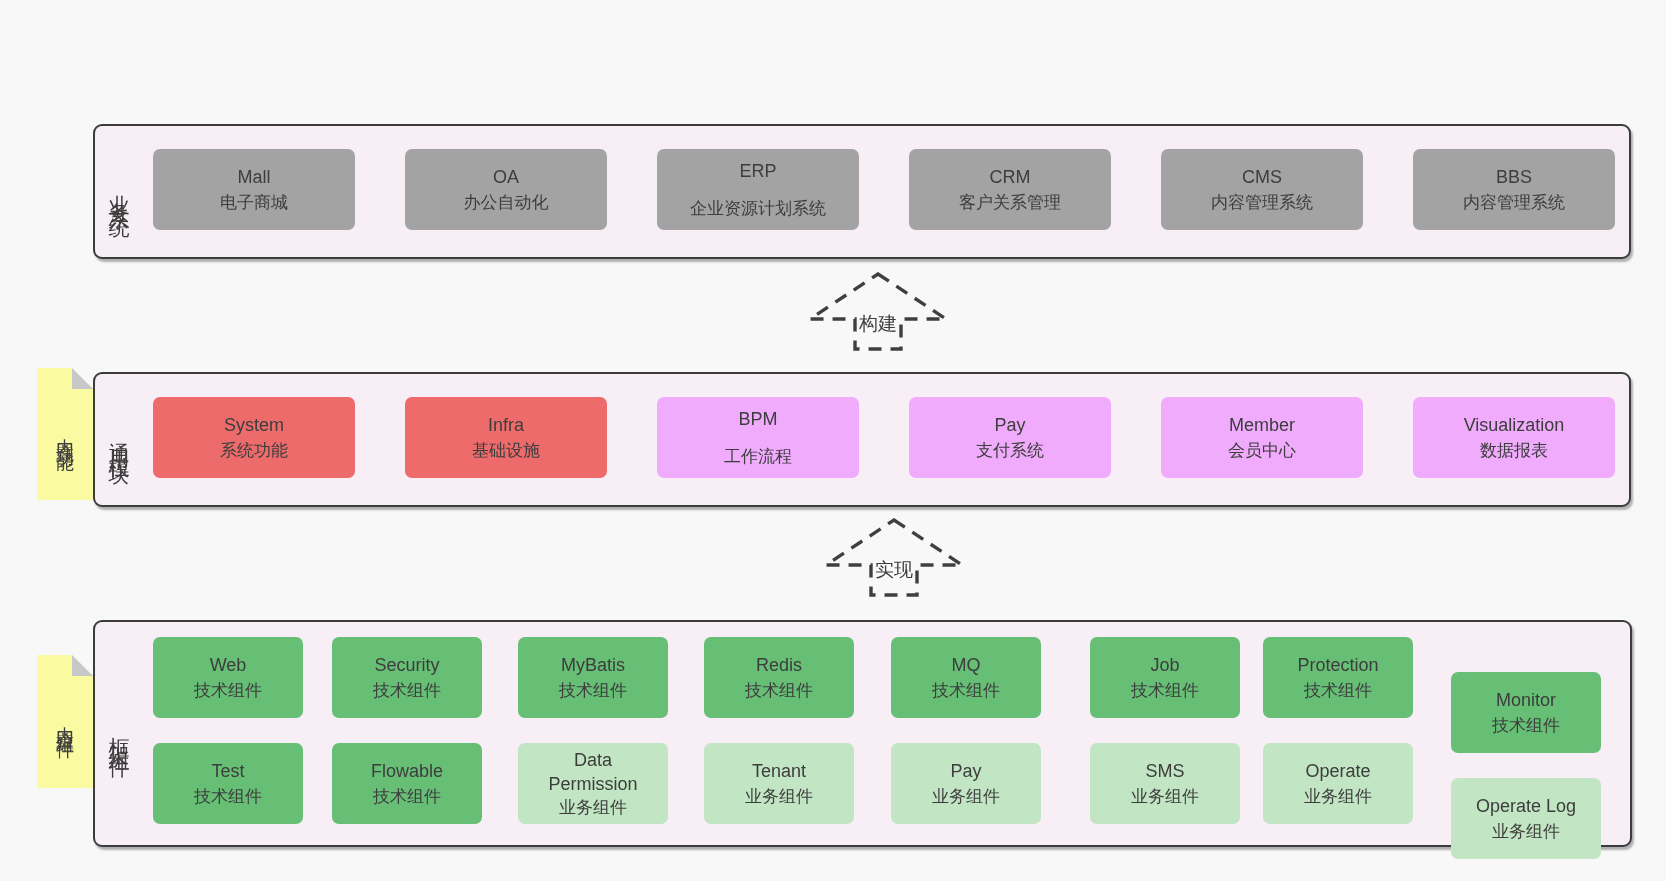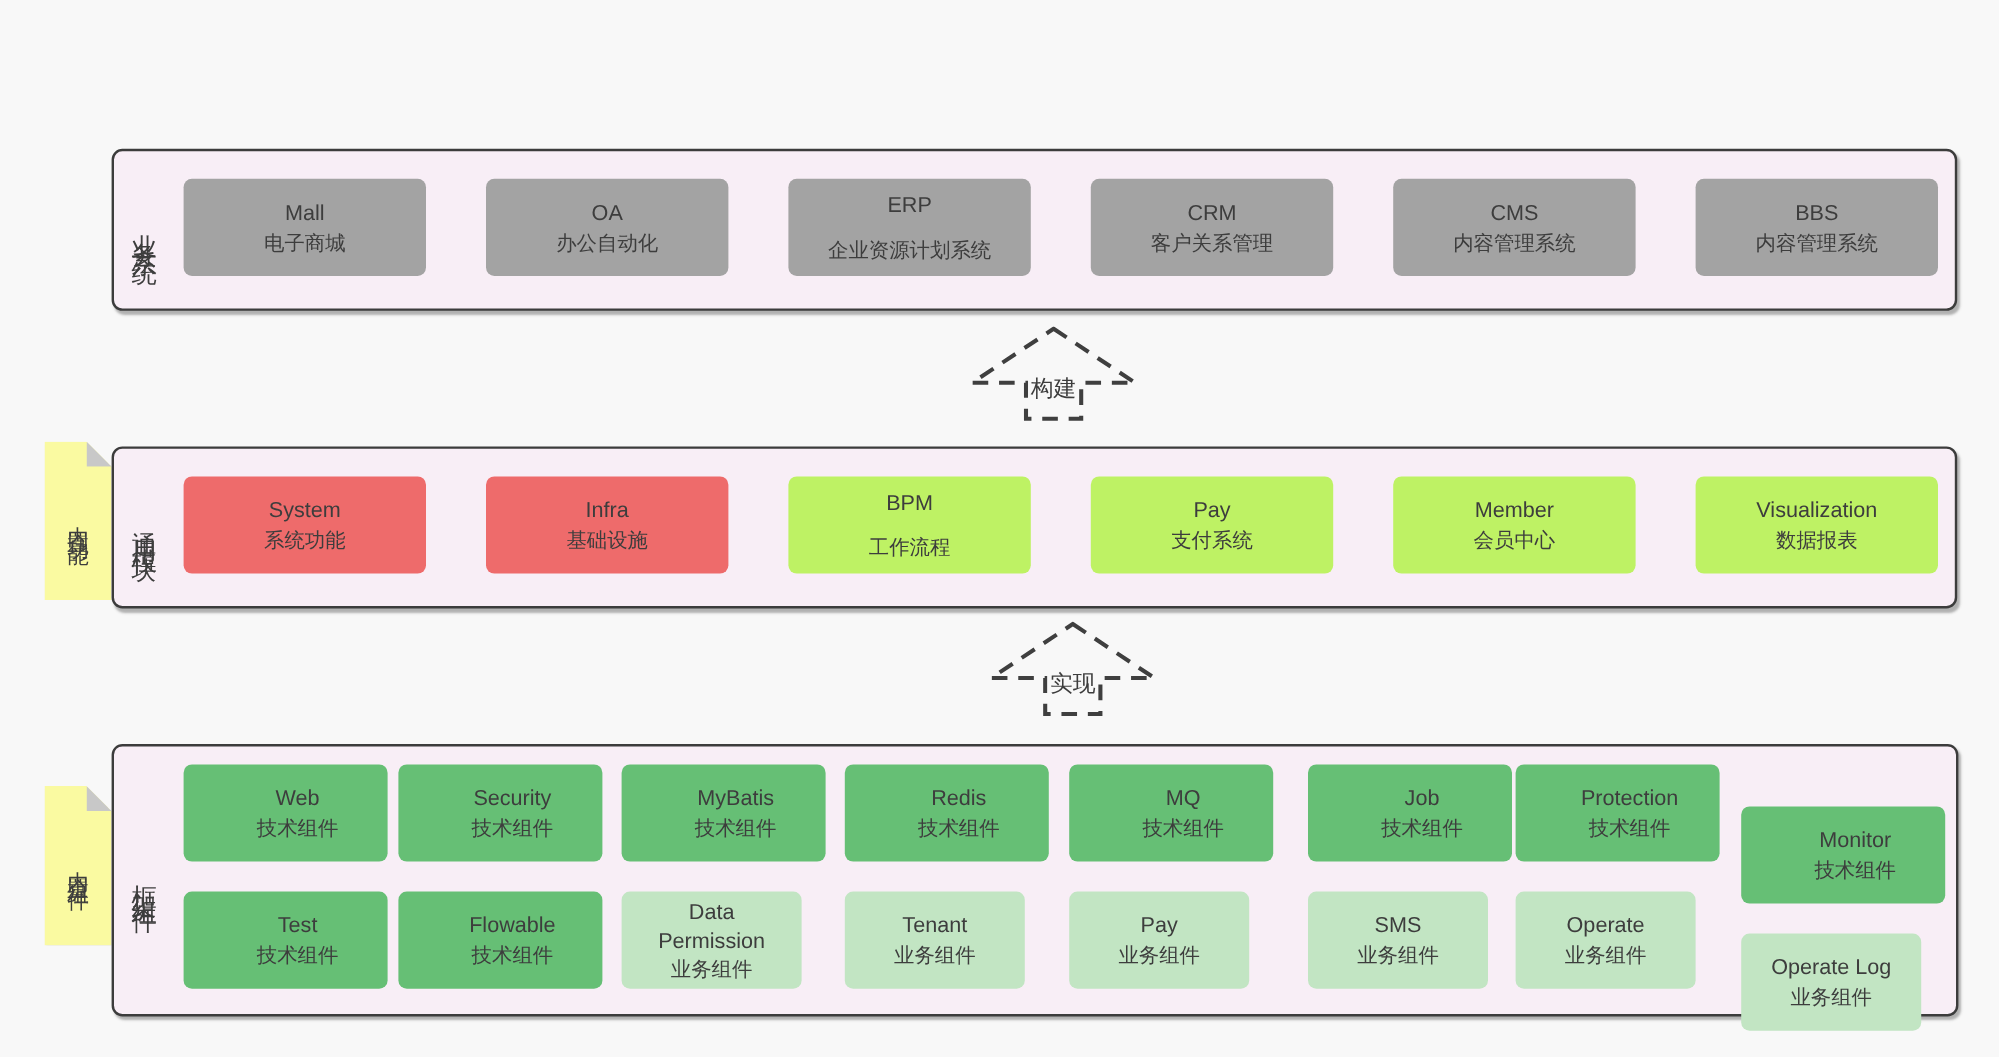--- a/index.html
+++ b/index.html
@@ -17,22 +17,22 @@
             writing-mode:vertical-rl; text-orientation:upright;
             font-size:21px; letter-spacing:7px; color:#3d3d3d; white-space:nowrap; }
 
   
   .box { position:absolute; border-radius:7px; display:flex; flex-direction:column;
          align-items:center; justify-content:center; text-align:center; }
   .box .t, .box .s { line-height:26px; font-size:18px; }
   .box .s { font-size:17px; }
   .blue  { background:#a3a3a3; }
   .red   { background:#ee6b6b; }
-  .pink  { background:#bef264; }
-  .gdark { background:#66bf75;padding-left:20px; }
+  .pink  { background:#f0abfc; }
+  .gdark { background:#66bf75; }
   .glight{ background:#c2e5c3; }
 
   
   .b6 { width:202px; height:81px; top:23px; }
   .c1{left:58px;} .c2{left:310px;} .c3{left:562px;gap:12px;} .c4{left:814px;} .c5{left:1066px;} .c6{left:1318px;}
 
   
   .b8 { width:150px; height:81px; }
   .r1{top:15px;} .r2{top:121px;}
   .g1{left:58px;} .g2{left:237px;} .g3{left:423px;} .g4{left:609px;}

